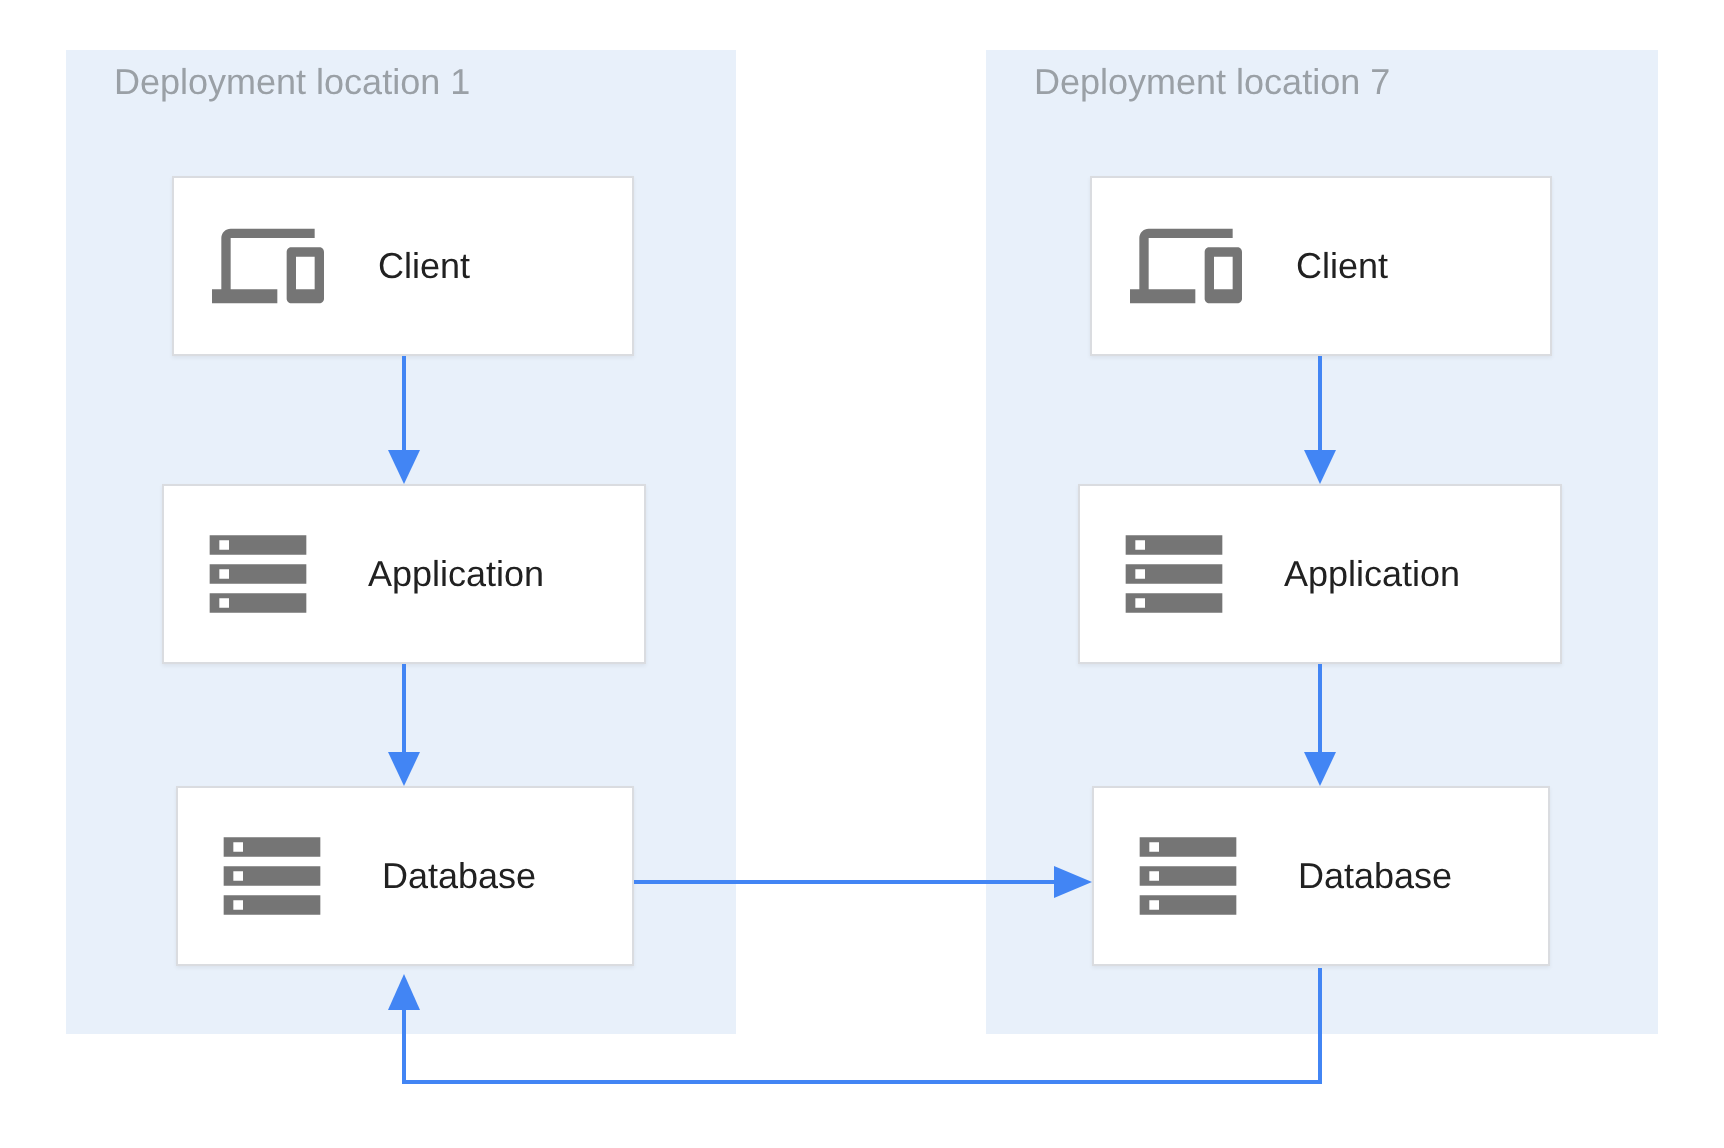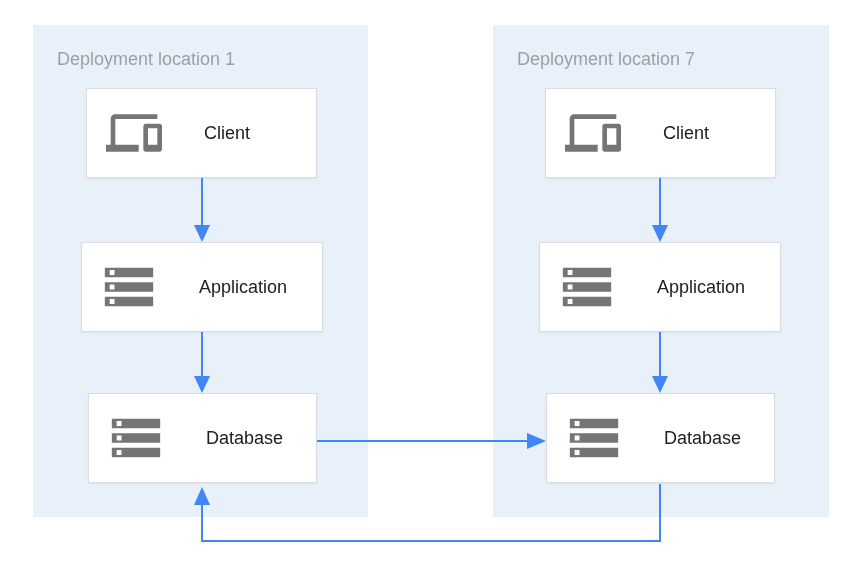--- a/index.html
+++ b/index.html
@@ -13,21 +13,21 @@
   }
   .panel {
     position: absolute;
     background: var(--panel-bg, #e8f0fa);
   }
   .panel-1 { left: 33px;  top: 25px; width: 335px; height: 492px; }
   .panel-2 { left: 493px; top: 25px; width: 336px; height: 492px; }
   .panel-title {
     position: absolute;
     left: 24px;
-    top: 24px;
+    top: 6px;
     font-size: 18px;
     color: var(--panel-title-gray, #9aa0a6);
     white-space: nowrap;
   }
   .node {
     position: absolute;
     box-sizing: border-box;
     background: var(--box-bg, #ffffff);
     border: 1px solid var(--box-border, #dadce0);
     box-shadow: 0 1px 2px rgba(0,0,0,0.06);
@@ -37,21 +37,21 @@
   }
   .node-c1 { left: 86px;  top: 88px;  width: 231px; height: 90px; }
   .node-a1 { left: 81px;  top: 242px; width: 242px; height: 90px; }
   .node-d1 { left: 88px;  top: 393px; width: 229px; height: 90px; }
   .node-c2 { left: 545px; top: 88px;  width: 231px; height: 90px; }
   .node-a2 { left: 539px; top: 242px; width: 242px; height: 90px; }
   .node-d2 { left: 546px; top: 393px; width: 229px; height: 90px; }
   .node-icon { display: flex; align-items: center; justify-content: center; width: 62px; }
   .node-icon svg { fill: var(--icon-gray, #757575); }
   .node-label {
-    margin-left: 39px;
+    margin-left: 24px;
     font-size: 18px;
     color: var(--node-label-dark, #212121);
     white-space: nowrap;
   }
   .arrow-layer {
     position: absolute;
     left: 0; top: 0;
     width: 862px; height: 574px;
     pointer-events: none;
   }

